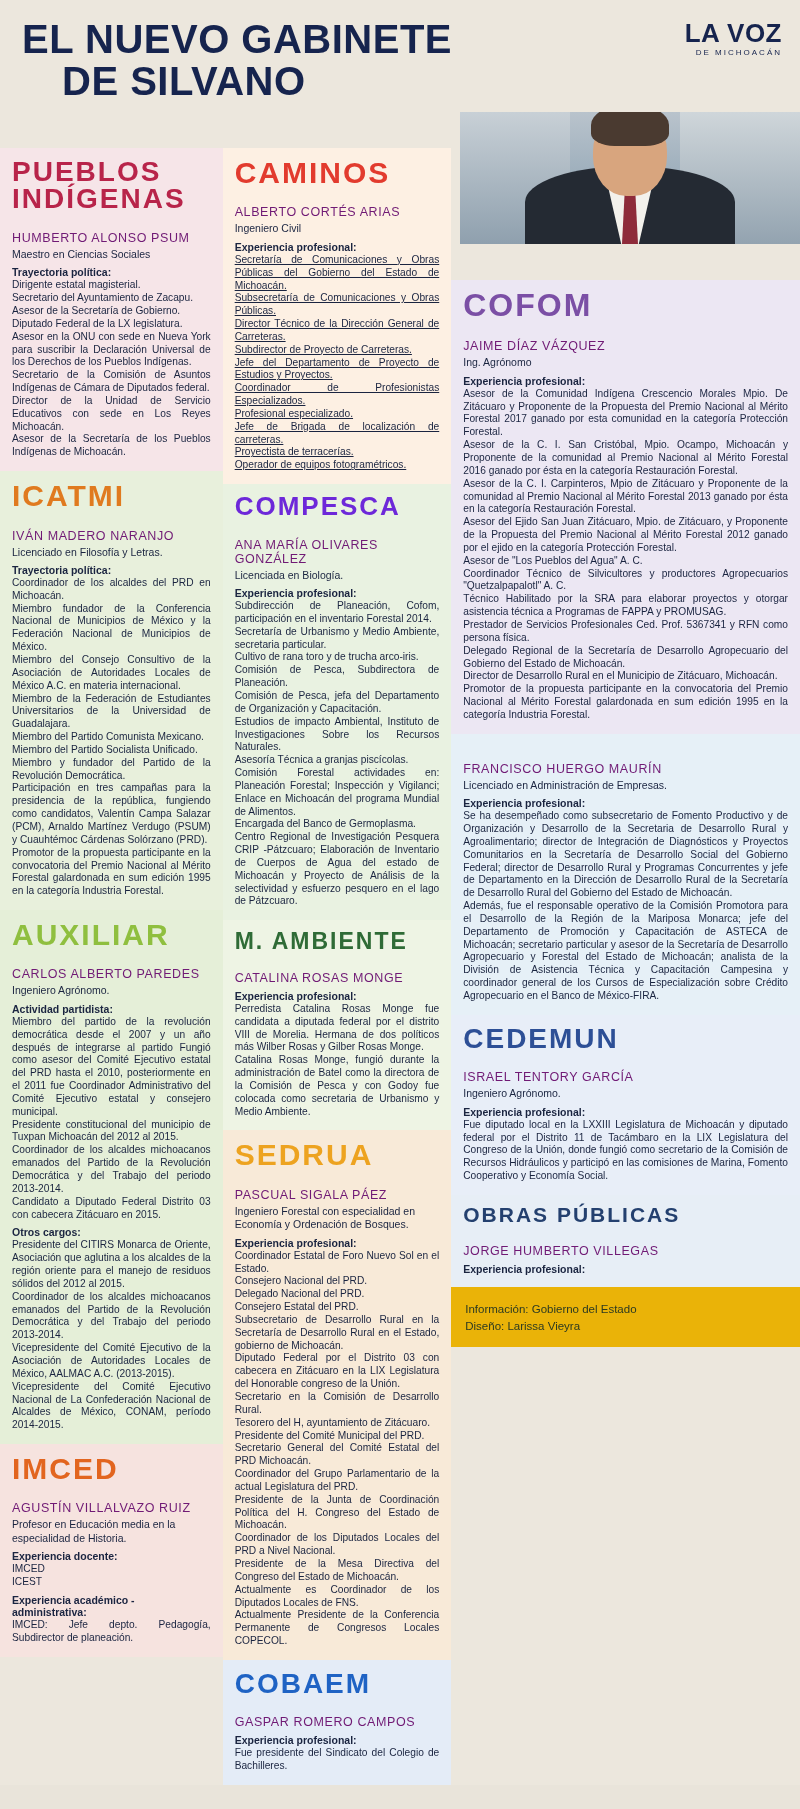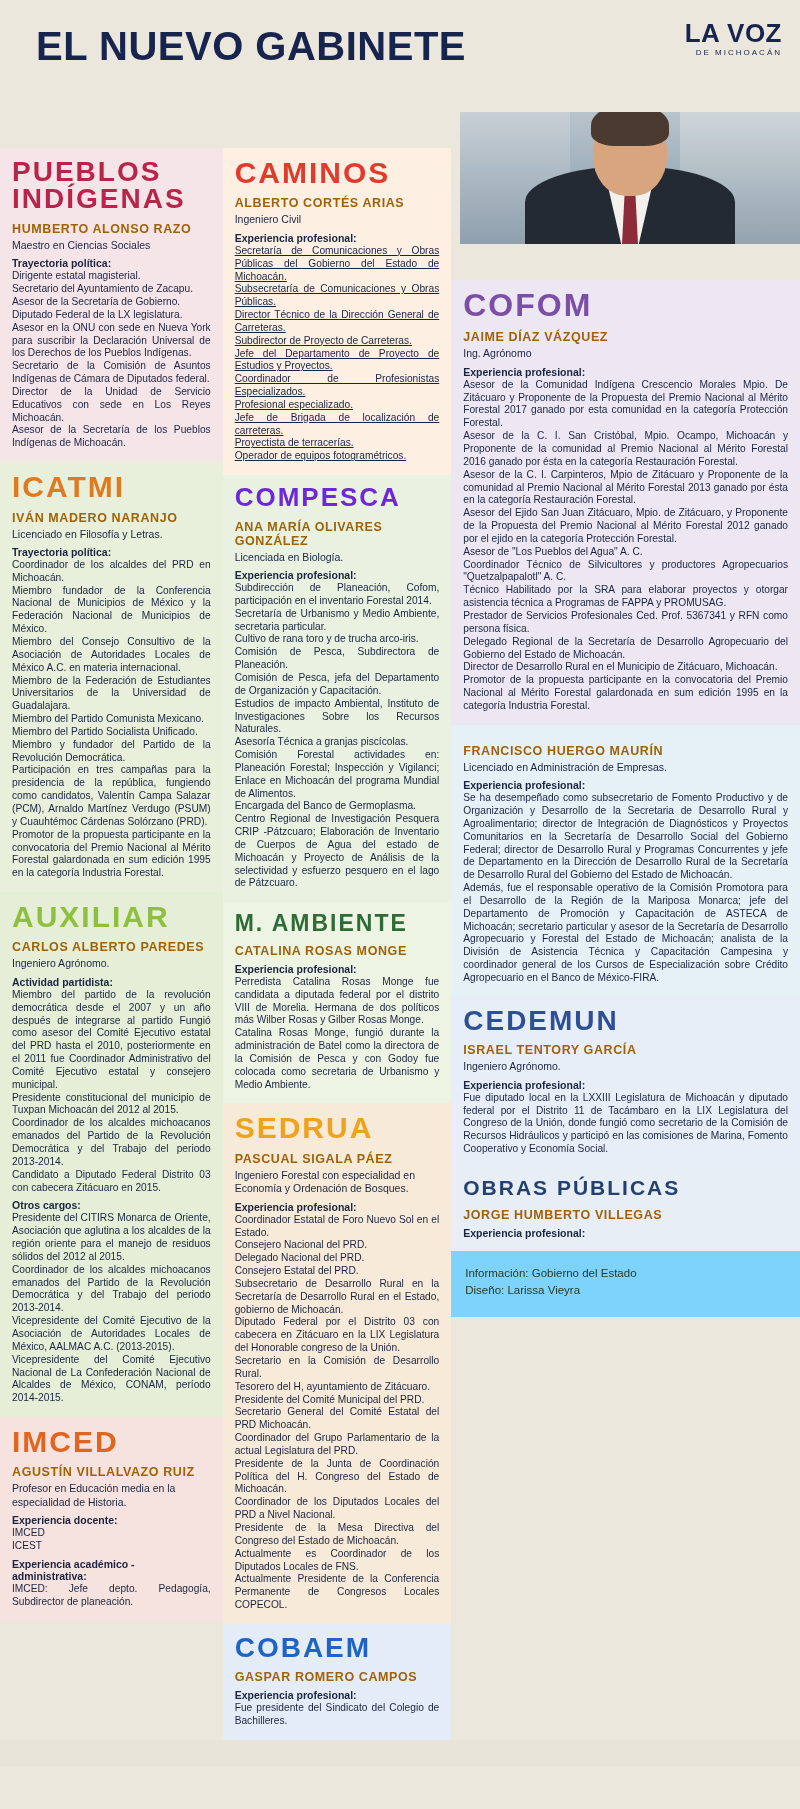--- a/index.html
+++ b/index.html
@@ -13,23 +13,22 @@
     position:relative;
     width:800px;
     min-height:1809px;
     background:#ece7dd;
     overflow:hidden;
   }
   
   .header{
     position:relative;
     height:148px;
-    padding:25px 0 0 22px;
+    padding:18px 0 0 22px;
     box-sizing:border-box;
-    margin-left:14px;
   }
   .main-title{
     font-size:40px;
     font-weight:bold;
     letter-spacing:0.5px;
     line-height:1.06;
     color:#16244e;
     max-width:470px;
     text-transform:uppercase;
   }
@@ -118,25 +117,25 @@
   .block{
     padding:10px 12px 12px 12px;
     box-sizing:border-box;
   }
   .sec-title{
     font-weight:bold;
     line-height:0.98;
     letter-spacing:2px;
   }
   .sec-name{
-    font-weight:bold;
+    font-weight:normal;
     font-size:12.5px;
     letter-spacing:0.6px;
-    margin-top:9px;
-    color:#a16207;
+    margin-top:18px;
+    color:#701a75;
   }
   .sub{
     font-size:10.5px;
     line-height:1.28;
     margin-top:3px;
   }
   .lbl{
     font-weight:bold;
     font-size:10.5px;
     margin-top:5px;
@@ -169,34 +168,35 @@
   .b-cobaem .sec-title{ color:#1f63c4; font-size:28px; }
 
   .b-cofom{ background:#ece7f3; }
   .b-cofom .sec-title{ color:#7b4fa5; font-size:32px; }
   .b-planeacion{ background:#e6f0f7; }
   .b-planeacion .sec-title{ color:#2f7fb9; font-size:26px; }
   .b-cedemun{ background:#e8eef8; }
   .b-cedemun .sec-title{ color:#2d4f96; font-size:28px; }
   .b-obras{ background:#e7eef6; }
   .b-obras .sec-title{ color:#24406f; font-size:21px; }
-  .b-credits{ background:#7dd3fc; padding:14px 14px 18px 14px; }
+  .b-credits{ background:#eab308; padding:14px 14px 12px 14px; }
   .credit-line{ font-size:11.5px; line-height:1.5; color:#2c3a22; }
 
   .spacer-photo{ height:132px; }
   .footer-fill{ height:26px; background:#e9e4da; }
 </style>
 </head>
 <body>
 
 <div class="page">
 
   <div class="header">
     <div class="main-title">
       <span>EL NUEVO GABINETE</span>
+      <span class="l2">DE SILVANO</span>
     </div>
     <div class="logo">
       <div class="lv">LA VOZ</div>
       <div class="lv-sub">DE MICHOACÁN</div>
     </div>
   </div>
 
   <div class="photo">
     <div class="bg-left"></div>
     <div class="bg-right"></div>
@@ -207,21 +207,21 @@
     <div class="head"></div>
     <div class="hair"></div>
   </div>
 
   <div class="cols">
 
     <div class="col col1">
 
       <div class="block b-pueblos">
         <div class="sec-title">PUEBLOS INDÍGENAS</div>
-        <div class="sec-name">HUMBERTO ALONSO RAZO</div>
+        <div class="sec-name">HUMBERTO ALONSO PSUM</div>
         <div class="sub" style="white-space: pre-line;">Maestro en Ciencias Sociales</div>
         <div class="lbl">Trayectoria política:</div>
         <div class="body-text" style="white-space: pre-line;">Dirigente estatal magisterial.
 Secretario del Ayuntamiento de Zacapu.
 Asesor de la Secretaría de Gobierno.
 Diputado Federal de la LX legislatura.
 Asesor en la ONU con sede en Nueva York para suscribir la Declaración Universal de los Derechos de los Pueblos Indígenas.
 Secretario de la Comisión de Asuntos Indígenas de Cámara de Diputados federal.
 Director de la Unidad de Servicio Educativos con sede en Los Reyes Michoacán.
 Asesor de la Secretaría de los Pueblos Indígenas de Michoacán.</div>

